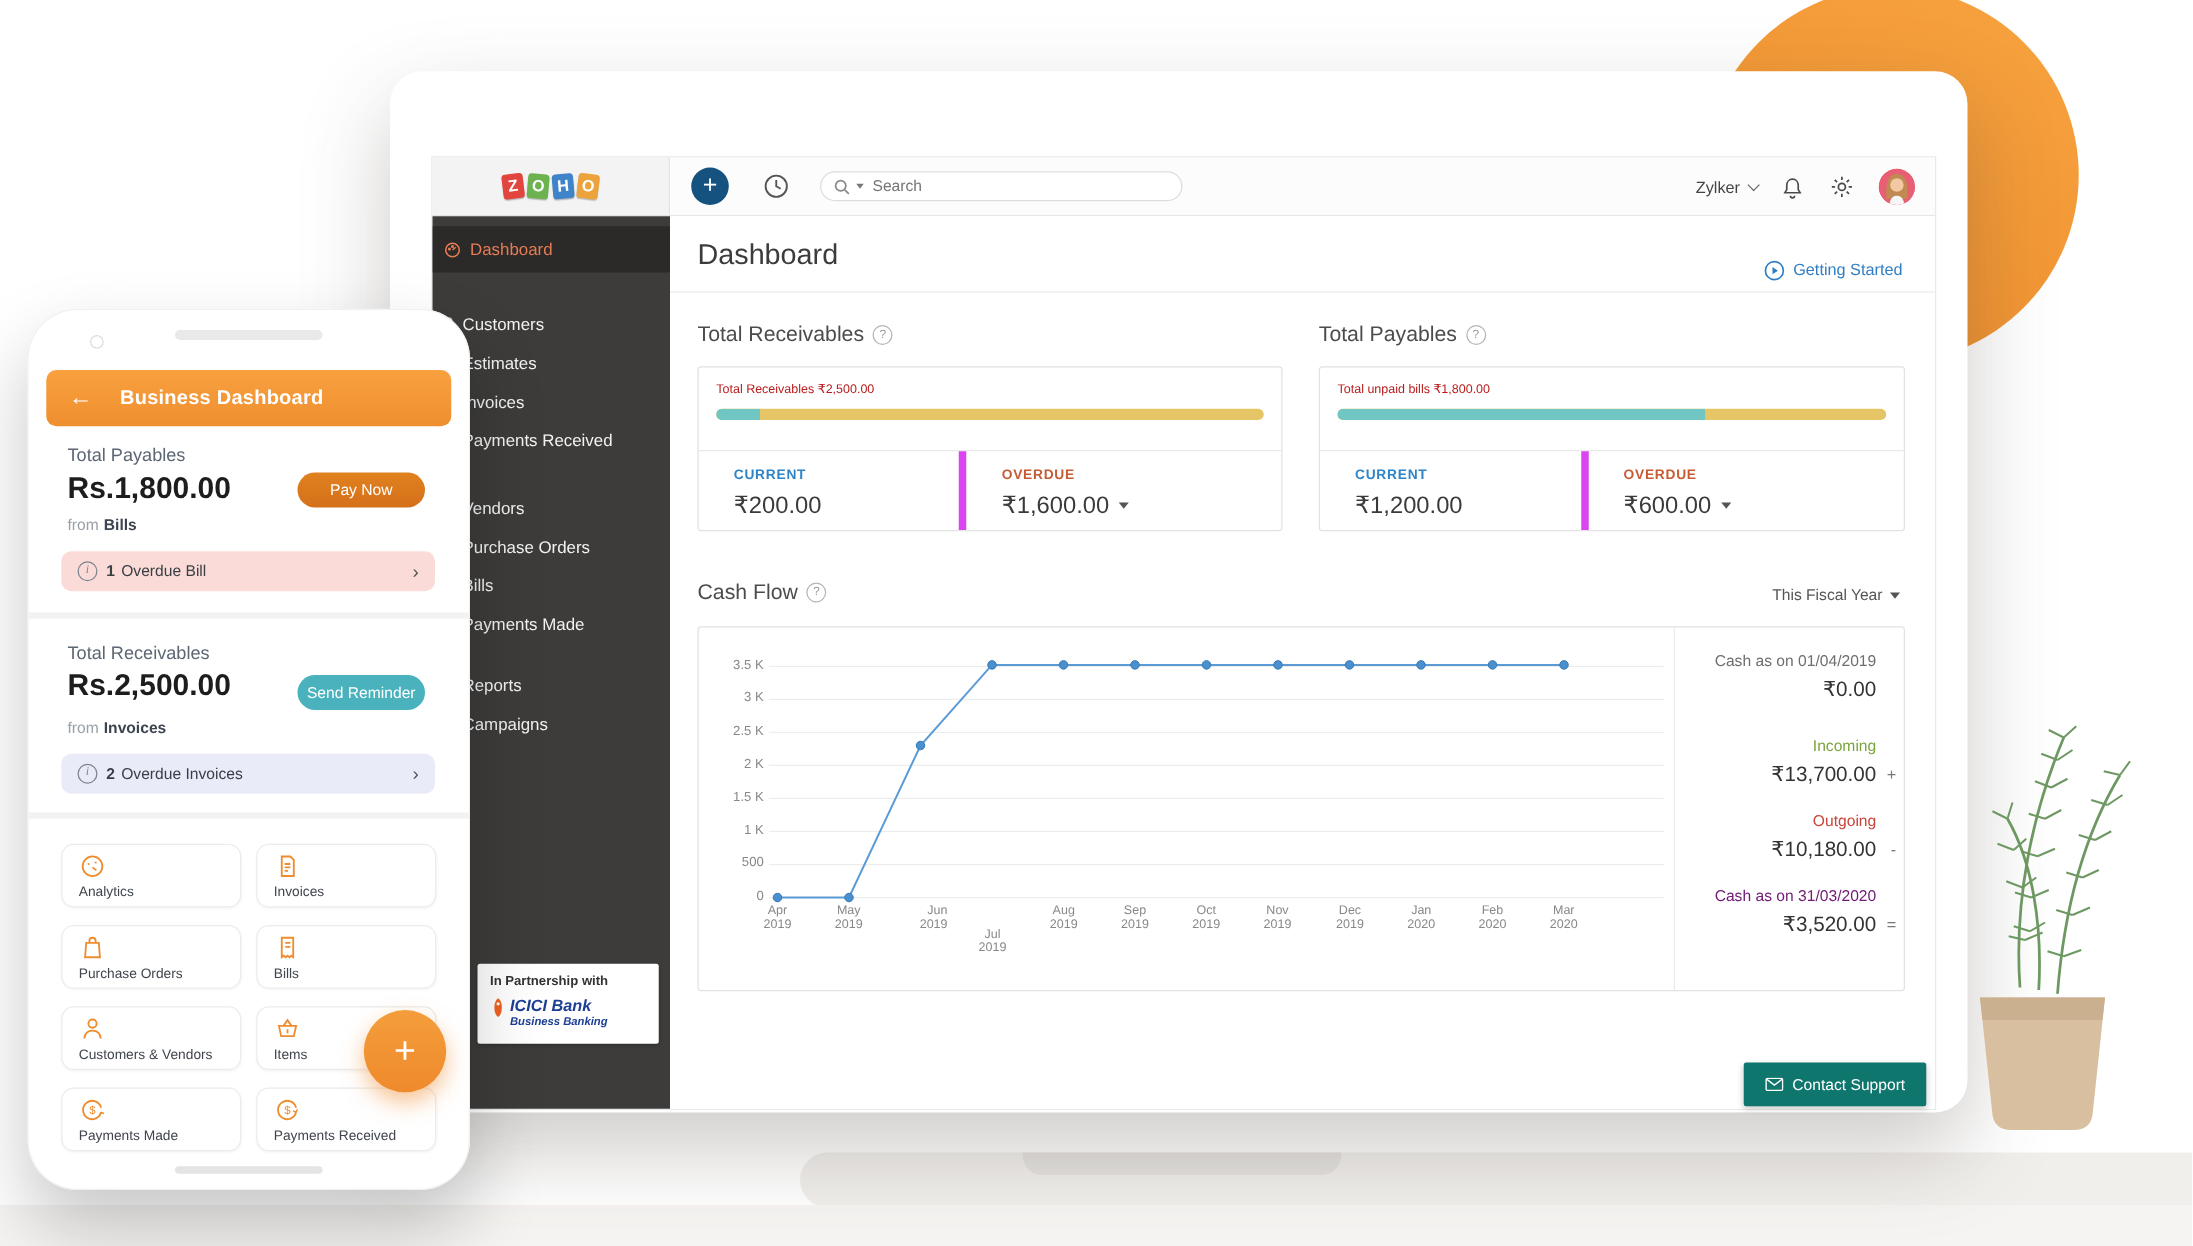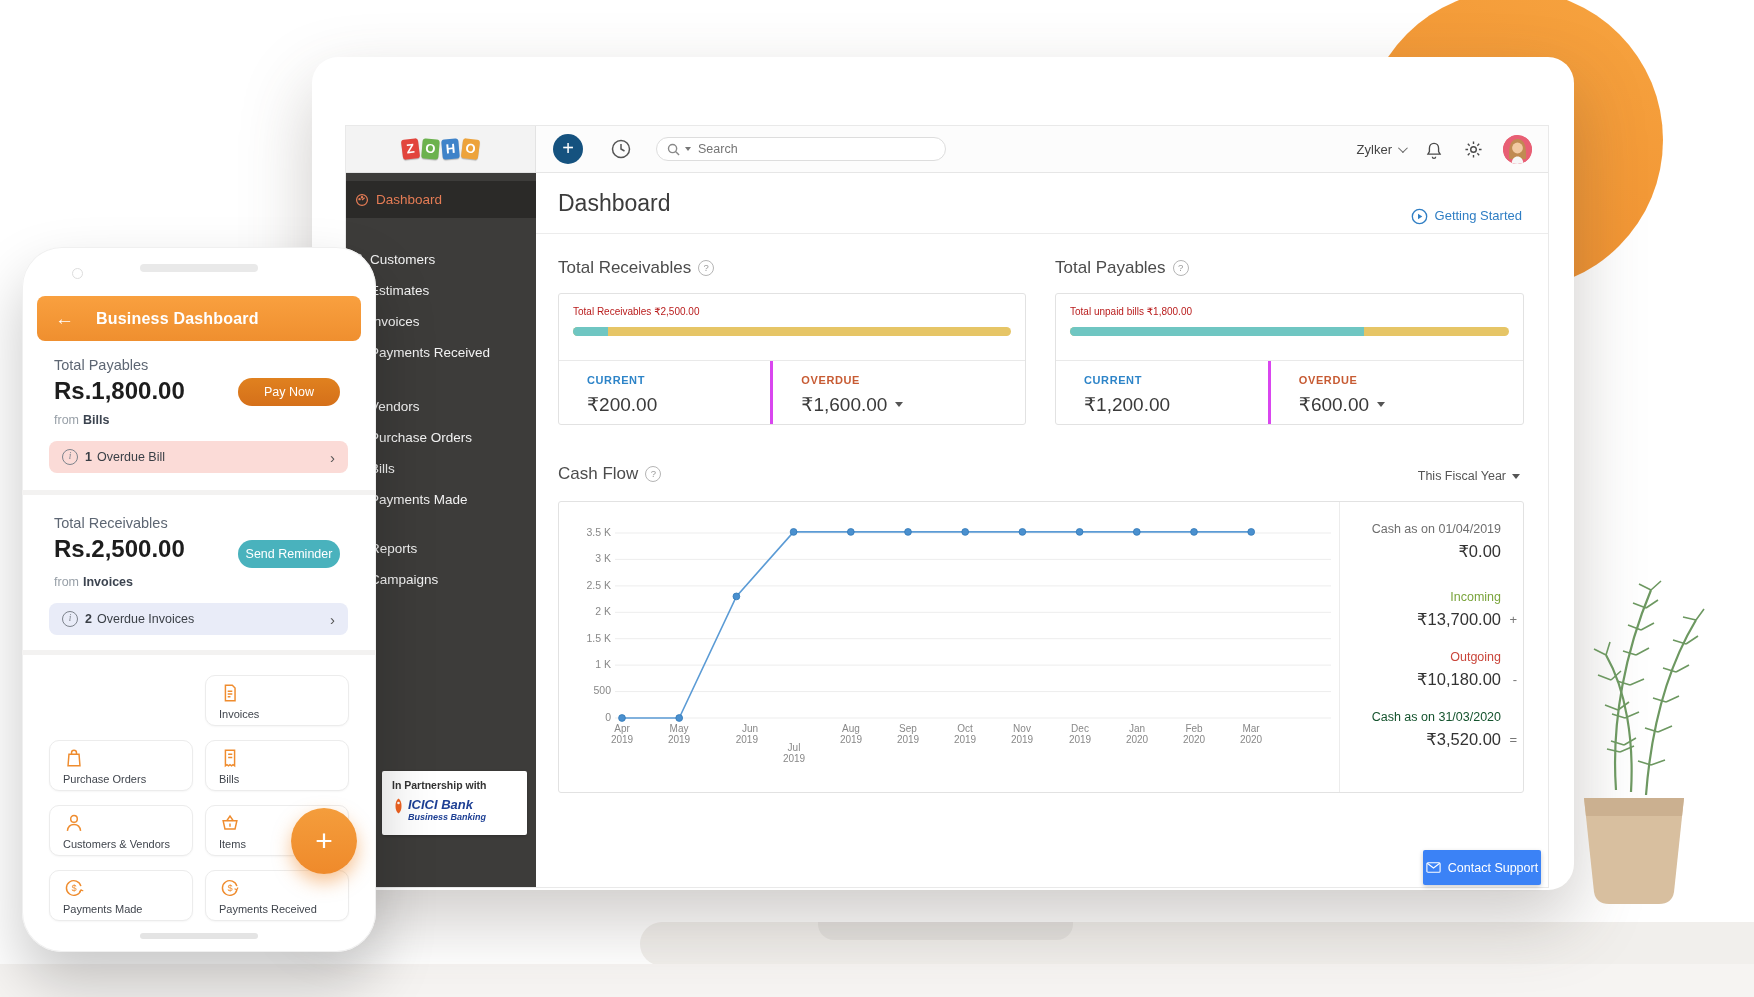--- a/index.html
+++ b/index.html
@@ -59,36 +59,36 @@
                    font-size:13px;cursor:pointer;margin-top:12px;}
   .sec-title{position:absolute;font-size:17px;color:#4c4c4c;display:flex;align-items:center;gap:7px;}
   .help{width:14px;height:14px;border:1px solid #b5b5b5;border-radius:50%;color:#9a9a9a;font-size:9.5px;text-align:center;
         line-height:13px;display:inline-block;}
   .card{position:absolute;border:1px solid #e2e2e2;border-radius:3px;background:#fff;box-sizing:border-box;}
   .card-sum{position:absolute;left:14px;top:12px;font-size:10px;color:#b91c1c;}
   .pbar{position:absolute;left:14px;right:14px;top:33px;height:9px;border-radius:5px;overflow:hidden;background:#e6c566;display:flex;}
   .pbar .teal{background:#6fc6c2;height:100%;}
   .card-lower{position:absolute;left:0;right:0;top:66px;bottom:0;border-top:1px solid #e9e9e9;display:flex;}
   .half{flex:1;padding:13px 0 0 28px;box-sizing:border-box;}
-  .half.first{border-right:3px solid #d946ef;flex:0 0 46%;}
+  .half.first{border-right:6px solid #d946ef;flex:0 0 46%;}
   .mini-label{font-size:11px;font-weight:bold;letter-spacing:.6px;}
   .mini-label.cur{color:#2d84c8;} .mini-label.ovd{color:#c75b33;}
   .big-val{font-size:19px;color:#3a3a3a;margin-top:7px;display:flex;align-items:center;gap:8px;}
   .car-d{width:0;height:0;border-left:4.5px solid transparent;border-right:4.5px solid transparent;border-top:5.5px solid #555;cursor:pointer;}
   .fy{position:absolute;right:28px;top:296px;font-size:12.5px;color:#555;display:flex;align-items:center;gap:6px;cursor:pointer;}
   
   .cf-card{left:22px;top:328px;width:966px;height:292px;}
   .ytick{position:absolute;width:42px;text-align:right;font-size:10.5px;color:#888;}
   .xlab{position:absolute;width:44px;top:221px;text-align:center;font-size:10px;color:#888;line-height:11px;}
   .cf-panel{position:absolute;left:780px;top:0;bottom:0;width:185px;border-left:1px solid #ececec;}
   .cfp-label{position:absolute;right:24px;font-size:12.5px;}
   .cfp-val{position:absolute;right:24px;font-size:16.5px;color:#333;}
   .cfp-sign{position:absolute;right:8px;font-size:13px;color:#777;}
-  .gray{color:#6e6e6e;} .green{color:#7aa43c;} .red{color:#c9453a;} .blue{color:#14532d;}
-  .contact-support{position:absolute;right:7px;bottom:2px;width:118px;height:35px;background:#3b82f6;border-radius:2px;
+  .gray{color:#6e6e6e;} .green{color:#7aa43c;} .red{color:#c9453a;} .blue{color:#701a75;}
+  .contact-support{position:absolute;right:7px;bottom:2px;width:146px;height:35px;background:#0f766e;border-radius:2px;
                    color:#fff;font-size:12.5px;display:flex;align-items:center;justify-content:center;gap:7px;cursor:pointer;
                    box-shadow:0 2px 5px rgba(0,0,0,.2);}
   
   .phone{position:absolute;left:22px;top:247px;width:354px;height:705px;background:#fff;border-radius:40px;z-index:5;
          box-shadow:0 30px 60px rgba(0,0,0,.22),0 0 0 1px #f0f0f0 inset;}
   .cam{position:absolute;left:50px;top:21px;width:9px;height:9px;border:1.5px solid #ddd;border-radius:50%;}
   .speaker{position:absolute;left:118px;top:17px;width:118px;height:8px;border-radius:4px;background:#e9e9e9;}
   .m-header{position:absolute;left:15px;top:49px;width:324px;height:45px;border-radius:8px;
             background:linear-gradient(180deg,#f9a03f,#ef8f2f);color:#fff;display:flex;align-items:center;}
   .m-back{margin-left:18px;font-size:19px;cursor:pointer;}
@@ -412,20 +412,29 @@
     </div>
     <div class="m-banner lav" style="top:356px;">
       <span class="inf">i</span>
       <b>2</b>
       <span>Overdue Invoices</span>
       <span class="chevr">›</span>
     </div>
 
     <div class="m-div" style="top:403px;"></div>
 
+    <div class="tile" style="left:27px;top:428px;">
+      <svg width="22" height="22" viewBox="0 0 24 24" fill="none" stroke="#ef8c2e" stroke-width="1.6">
+        <circle cx="12" cy="12" r="8.6"></circle>
+          <circle cx="8.6" cy="10" r="0.9" fill="#ef8c2e" stroke="none"></circle>
+          <circle cx="14.8" cy="8.8" r="0.9" fill="#ef8c2e" stroke="none"></circle>
+          <path d="M12 13 L15.4 15.6"></path>
+      </svg>
+      <span class="tlab">Analytics</span>
+    </div>
     <div class="tile" style="left:183px;top:428px;">
       <svg width="22" height="22" viewBox="0 0 24 24" fill="none" stroke="#ef8c2e" stroke-width="1.6">
         <path d="M7 3.5 h7.5 l3 3 V20.5 H7 Z"></path>
           <path d="M9.5 10 h5 M9.5 13 h5 M9.5 16 h3"></path>
       </svg>
       <span class="tlab">Invoices</span>
     </div>
     <div class="tile" style="left:27px;top:493px;">
       <svg width="22" height="22" viewBox="0 0 24 24" fill="none" stroke="#ef8c2e" stroke-width="1.6">
         <path d="M6.5 8 h11 l1 12.5 h-13 Z"></path>

